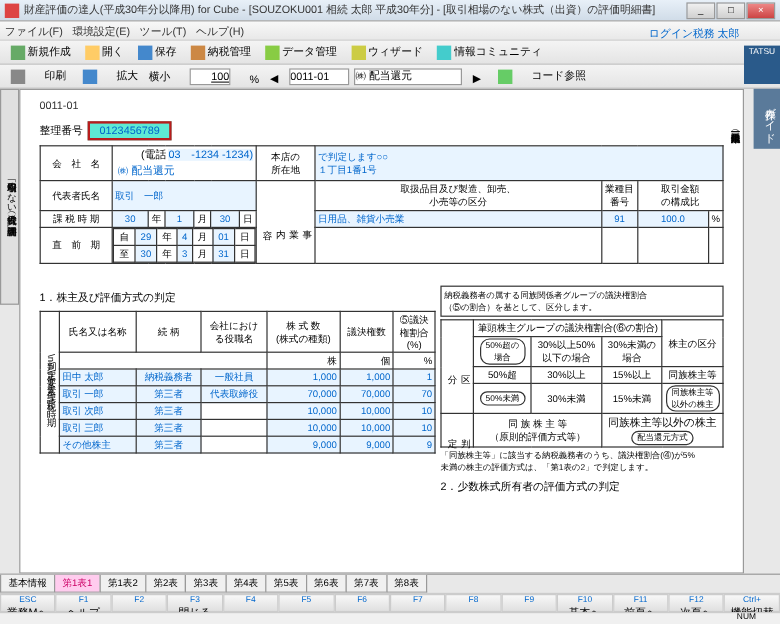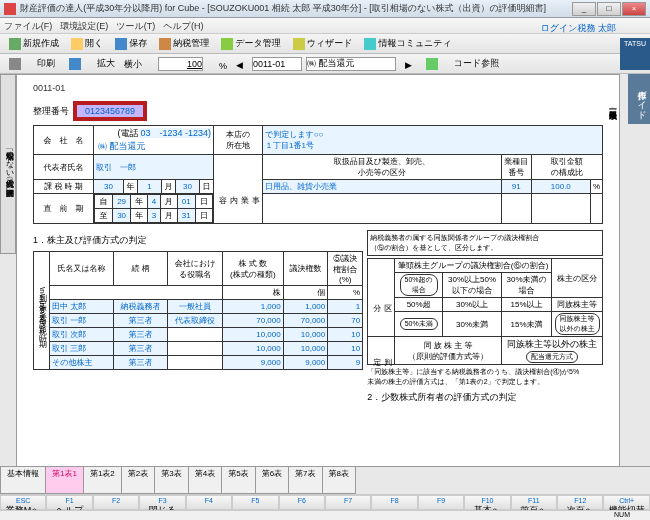--- a/index.html
+++ b/index.html
@@ -20,31 +20,31 @@
 .tctl select,.tctl input{font-size:9px;height:14px;border:1px solid #999}
 .sidebar{position:absolute;right:0;top:74px;width:22px;background:#5a7a9a;color:#fff;writing-mode:vertical-rl;text-align:center;padding:4px 2px;font-size:9px;height:50px}
 .logo{position:absolute;right:0;top:38px;width:30px;height:32px;background:#2a5a8a;color:#fff;font-size:7px;text-align:center;padding-top:2px}
 .login{position:absolute;right:34px;top:22px;font-size:9px;color:#06c}
 .content{position:absolute;top:74px;left:16px;right:30px;bottom:42px;background:#fff;overflow:auto;border:1px solid #999}
 .vtab{position:absolute;top:74px;left:0;width:16px;background:#e0e0e0;border:1px solid #999;writing-mode:vertical-rl;font-size:8px;padding:4px 1px;height:180px;text-align:center}
 .doc{padding:8px 16px}
 .docid{font-size:9px;color:#333;margin-bottom:8px}
 .doctitle{font-size:11px;margin-bottom:4px;display:flex;justify-content:space-between;align-items:center}
 .seiri{display:flex;align-items:center;gap:4px;font-size:9px}
-.seiri .box{border:4px solid #b91c1c;padding:1px 8px;background:#c4b5fd;color:#06c}
+.seiri .box{border:2px solid #b91c1c;padding:1px 8px;background:#5eead4;color:#06c}
 .grid{border-collapse:collapse;width:100%}
 .grid td,.grid th{border:1px solid #333;padding:1px 2px;font-size:8px;text-align:center;vertical-align:middle}
 .grid .lbl{background:#fff}
 .grid .val{background:#e8f4ff;color:#06c}
 .grid .vlabel{writing-mode:vertical-rl;width:14px;background:#fff}
-.section{margin-top:6px}
+.section{margin-top:18px}
 .sectitle{font-size:9px;margin:4px 0}
 .small{font-size:7px}
 .oval{border:1px solid #333;border-radius:8px;padding:0 4px;display:inline-block;font-size:7px}
-.footer-tabs{position:absolute;bottom:26px;left:0;right:0;height:28px;background:#e8e8e8;display:flex;border-top:1px solid #999}
+.footer-tabs{position:absolute;bottom:26px;left:0;right:0;height:16px;background:#e8e8e8;display:flex;border-top:1px solid #999}
 .ftab{border:1px solid #999;border-top:none;padding:1px 6px;font-size:8px;background:#f0f0f0;margin-right:-1px}
 .ftab.active{background:#fce;color:#c06}
 .fkeys{position:absolute;bottom:10px;left:0;right:0;height:16px;display:flex;background:#f0f0f0;border-top:1px solid #ccc}
 .fkey{flex:1;border:1px solid #ccc;font-size:7px;text-align:center;padding:1px 0;background:linear-gradient(#f8f8f8,#e0e0e0)}
 .fkey .k{color:#06c;font-size:7px}
 .status{position:absolute;bottom:0;left:0;right:0;height:10px;background:#f0f0f0;border-top:1px solid #ccc;font-size:7px;text-align:right;padding-right:20px}
 .yearnote{writing-mode:vertical-rl;position:absolute;font-size:8px}
 </style>
 </head>
 <body>
@@ -101,21 +101,21 @@
   <div class="tctl tbtn">
       <span class="ic" style="background:#888"></span>
       <span>印刷</span>
     </div>
   <div class="tctl tbtn">
       <span class="ic" style="background:#48c"></span>
       <span>拡大</span>
     </div>
   <div class="tctl">
       <span>横小</span>
-    <input style="width: 45px; text-align: right; text-decoration: underline;" value="100">
+    <input style="width: 34px; text-align: right; text-decoration: underline;" value="100">
     <span>%</span>
     </div>
   <div class="tctl tbtn">◀</div>
   <div class="tctl">
       <input style="width: 50px;" value="0011-01">
     </div>
   <div class="tctl">
       <input style="width: 90px;" value="㈱ 配当還元">
     </div>
   <div class="tctl tbtn">▶</div>

